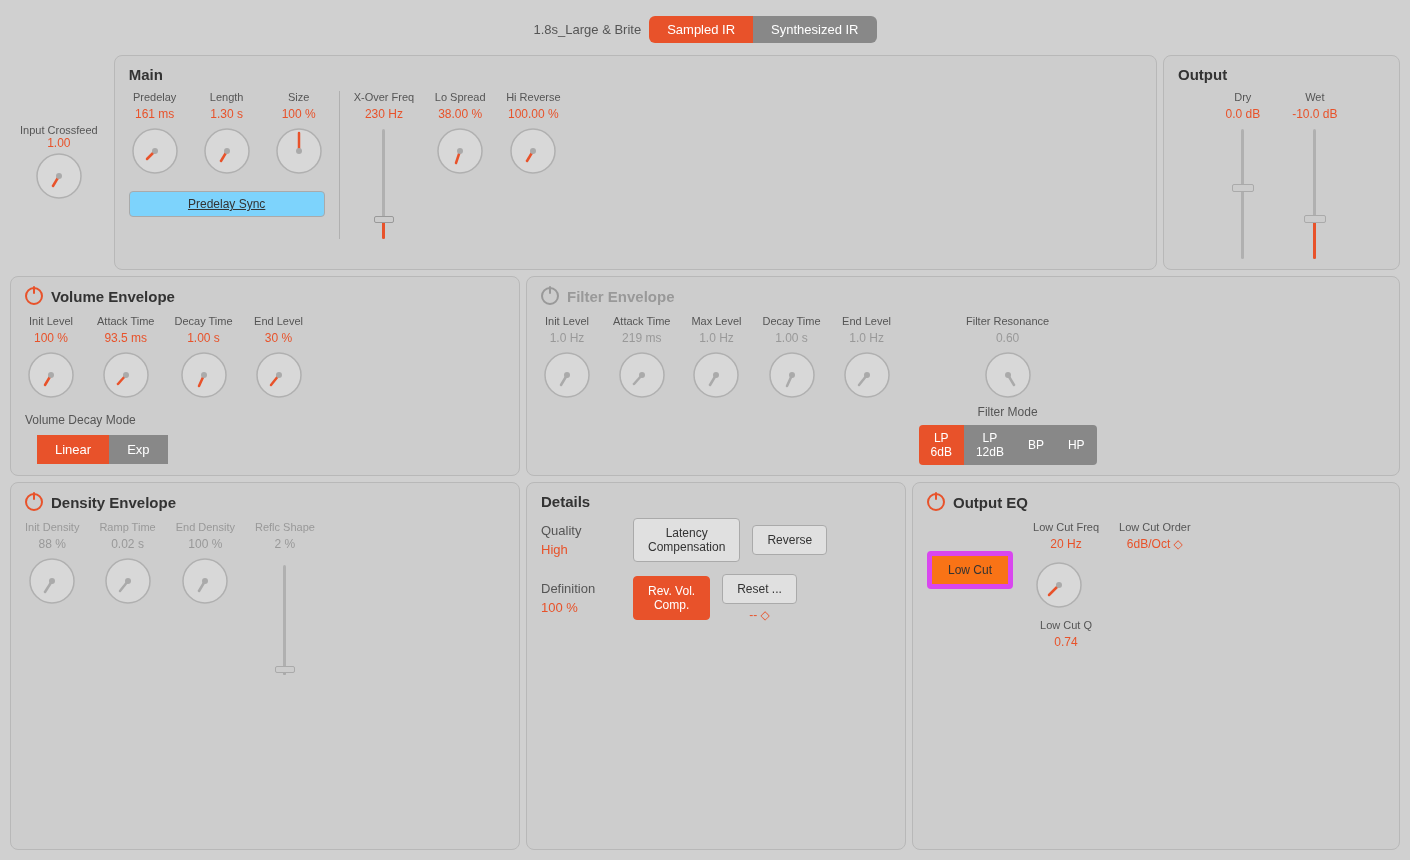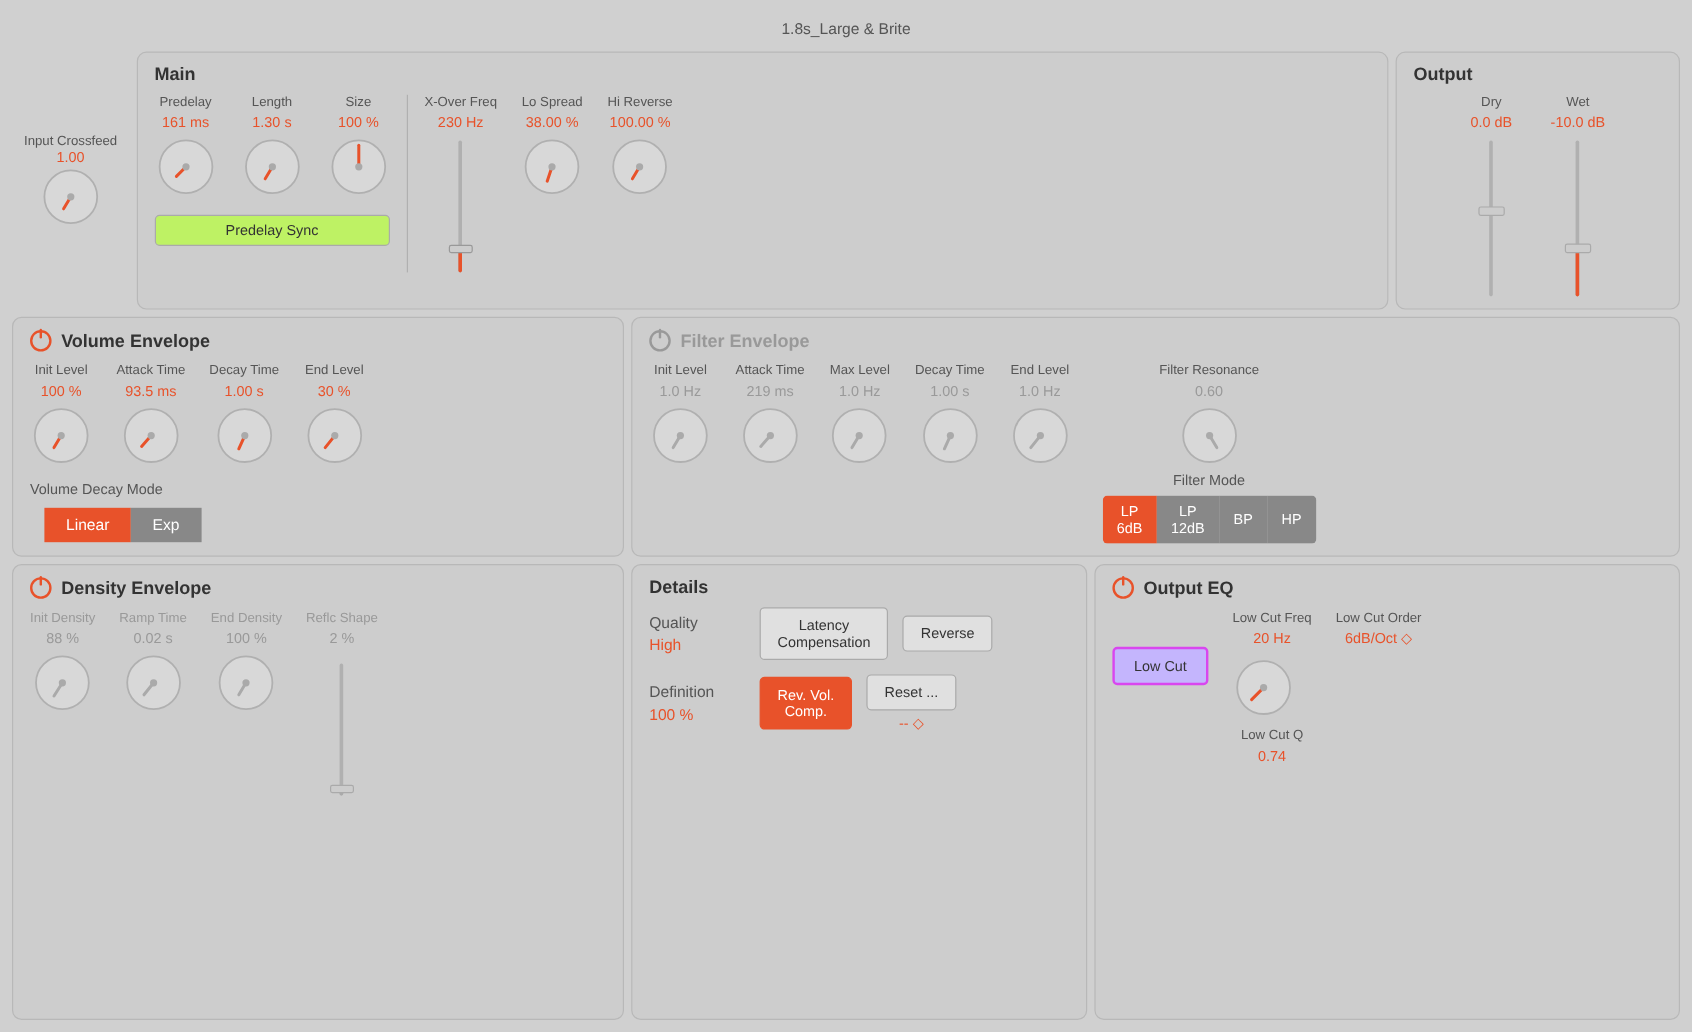--- a/index.html
+++ b/index.html
@@ -175,28 +175,29 @@
       position: relative;
       cursor: pointer;
     }
     .knob svg {
       width: 100%;
       height: 100%;
     }
 
     
     .predelay-sync-btn {
-      background: #bef264;
+      background: #7dd3fc;
       border: 1px solid #aaa;
       border-radius: 4px;
       padding: 5px 12px;
       font-size: 12px;
       cursor: pointer;
       color: #333;
       margin-top: 8px;
+      text-decoration: underline;
     }
 
     
     .mode-btn-group {
       display: flex;
       border-radius: 4px;
       overflow: hidden;
       margin-top: 8px;
       padding-left: 12px;
     }
@@ -272,22 +273,22 @@
     .details-col {
       display: flex;
       flex-direction: column;
       gap: 4px;
     }
 
     
     .low-cut-btn {
       padding: 7px 16px;
       font-size: 12px;
-      background: #c4b5fd;
-      border: 2px solid #d946ef;
+      background: #f97316;
+      border: 5px solid #d946ef;
       border-radius: 4px;
       cursor: pointer;
       color: #333;
     }
 
     
     .main-knobs-row {
       display: flex;
       align-items: flex-start;
       gap: 0;
@@ -306,20 +307,24 @@
       justify-content: center;
     }
   </style>
 </head>
 <body>
 
 <div class="main-wrapper">
 
   <div class="top-bar">
     <span class="preset-name">1.8s_Large &amp; Brite</span>
+    <div class="btn-group">
+      <button class="btn-toggle active">Sampled IR</button>
+      <button class="btn-toggle inactive">Synthesized IR</button>
+    </div>
   </div>
 
   <div class="row1">
 
     <div style="display:flex; flex-direction:column; align-items:center; justify-content:center; padding: 0 10px;">
       <span class="knob-label">Input Crossfeed</span>
       <span class="knob-value">1.00</span>
       <div class="knob">
         <svg viewBox="0 0 52 52">
           <circle cx="26" cy="26" r="22" fill="#d8d8d8" stroke="#b0b0b0" stroke-width="1.5"></circle>

